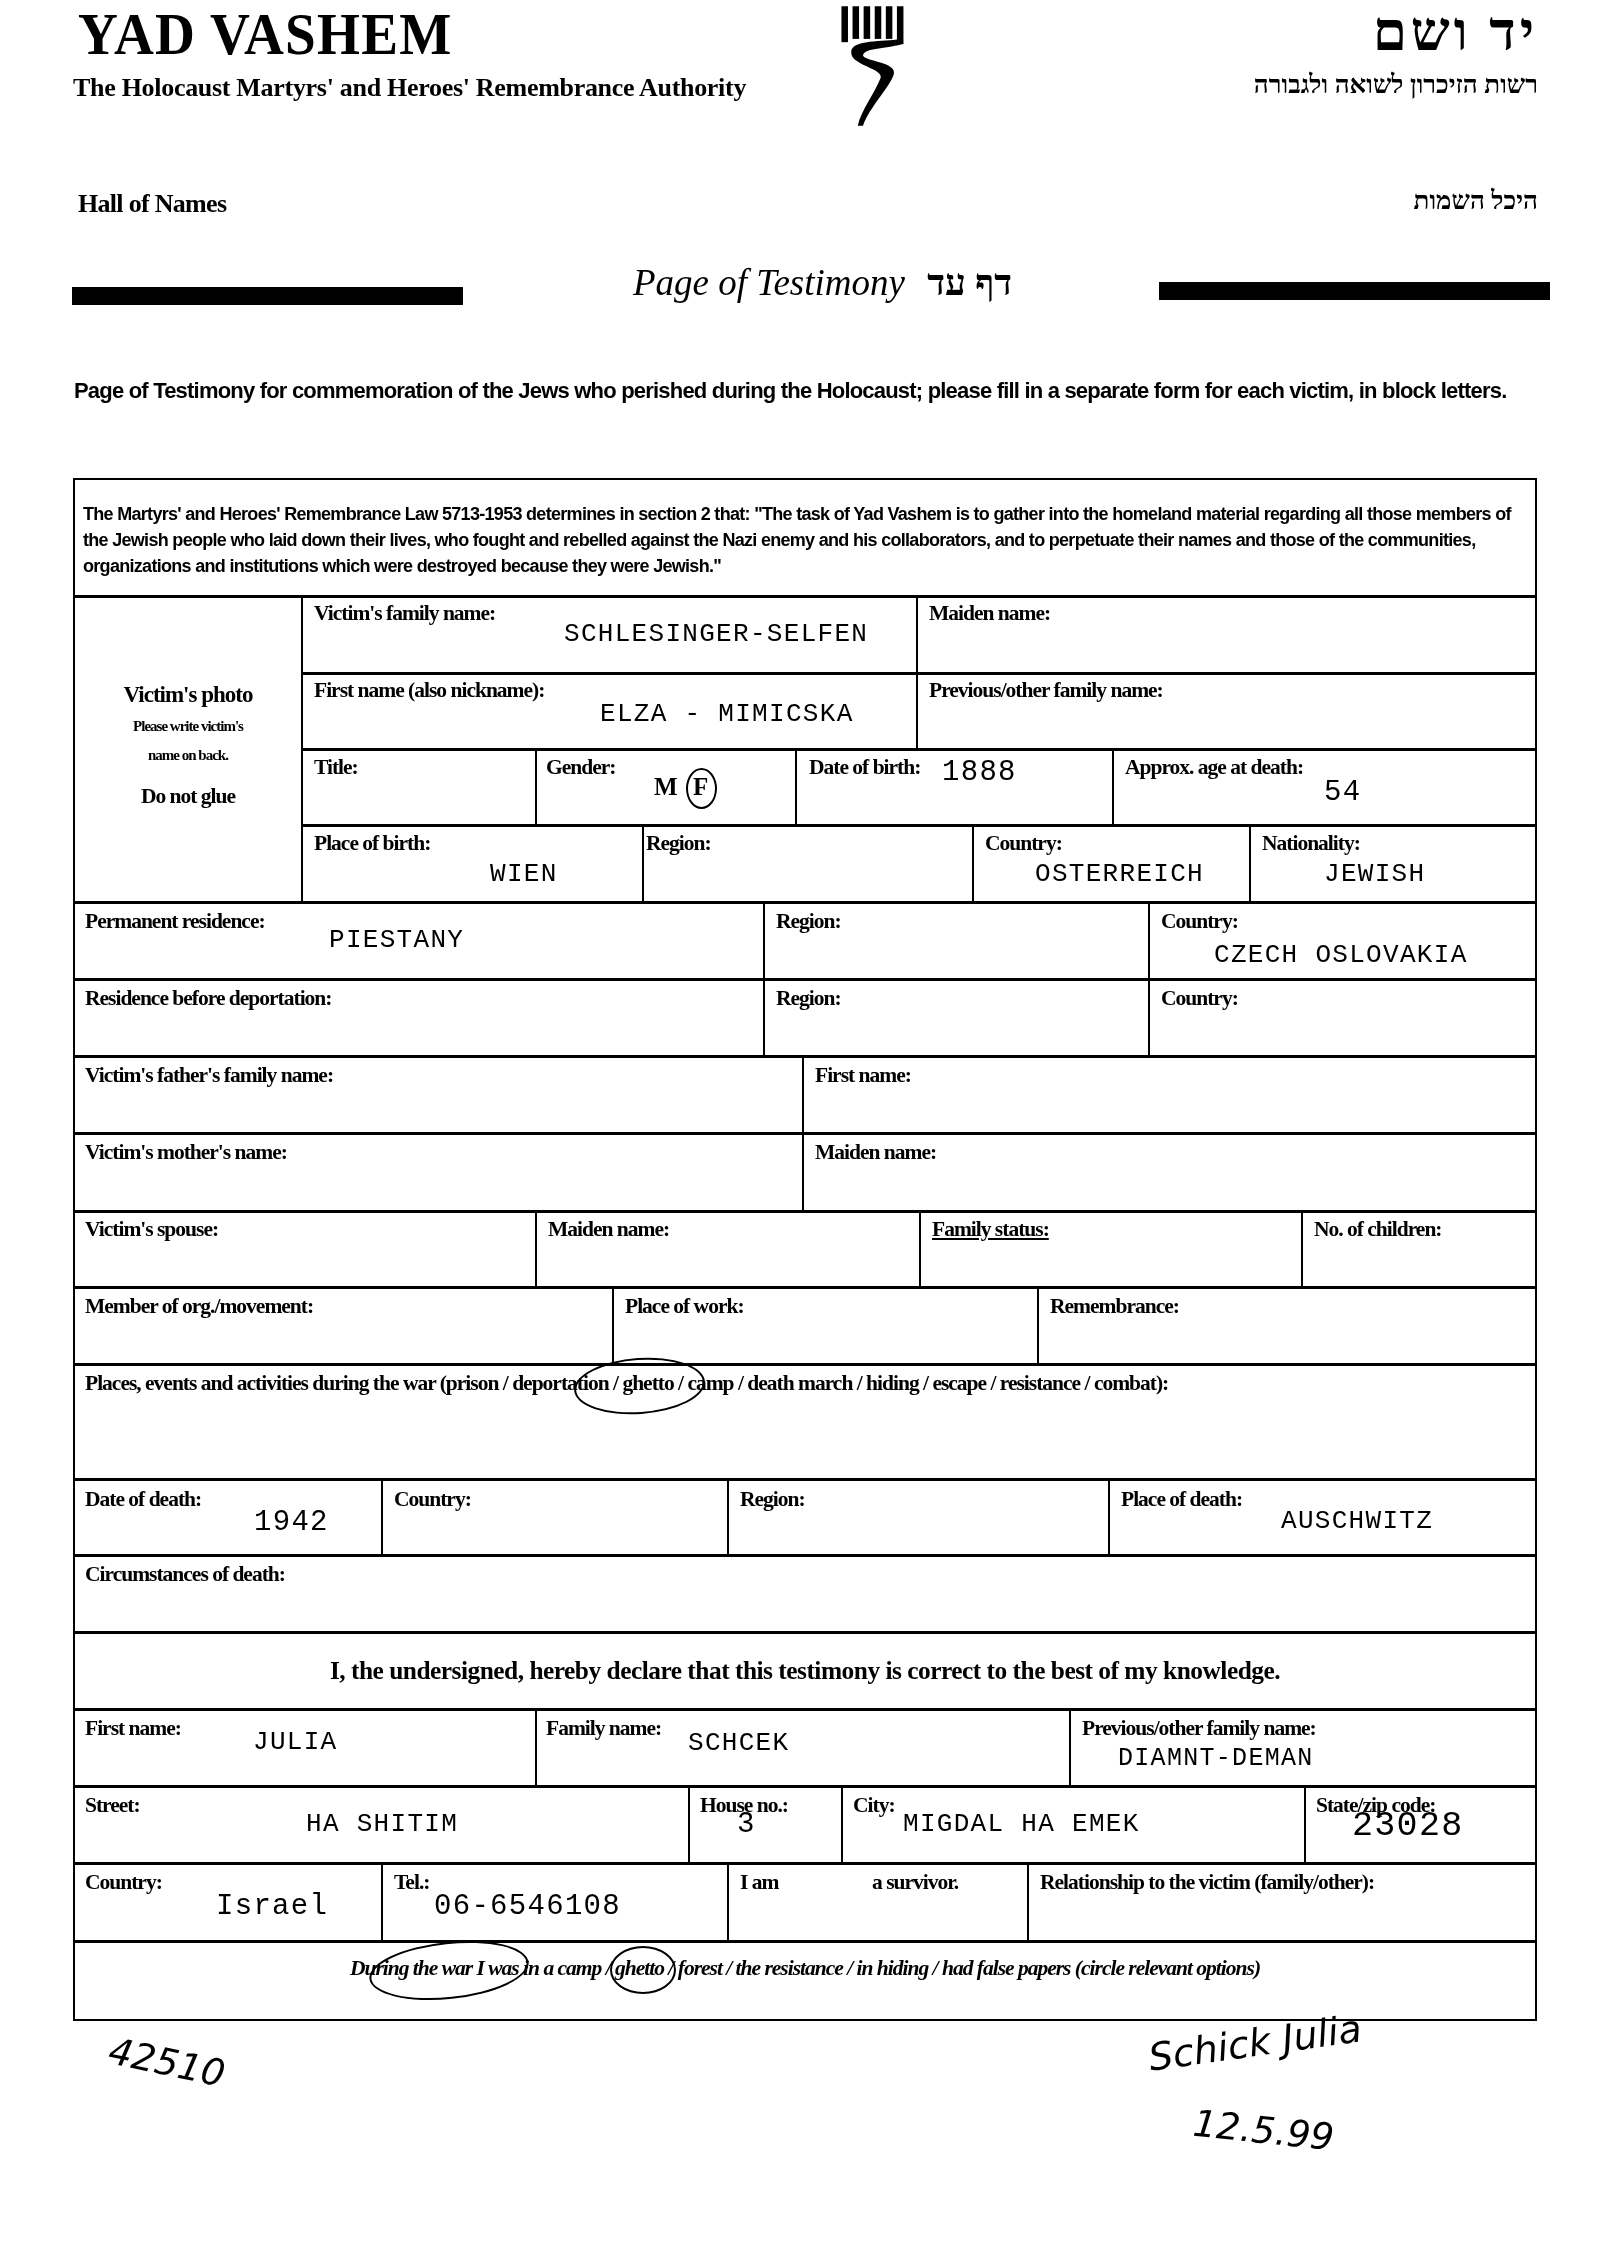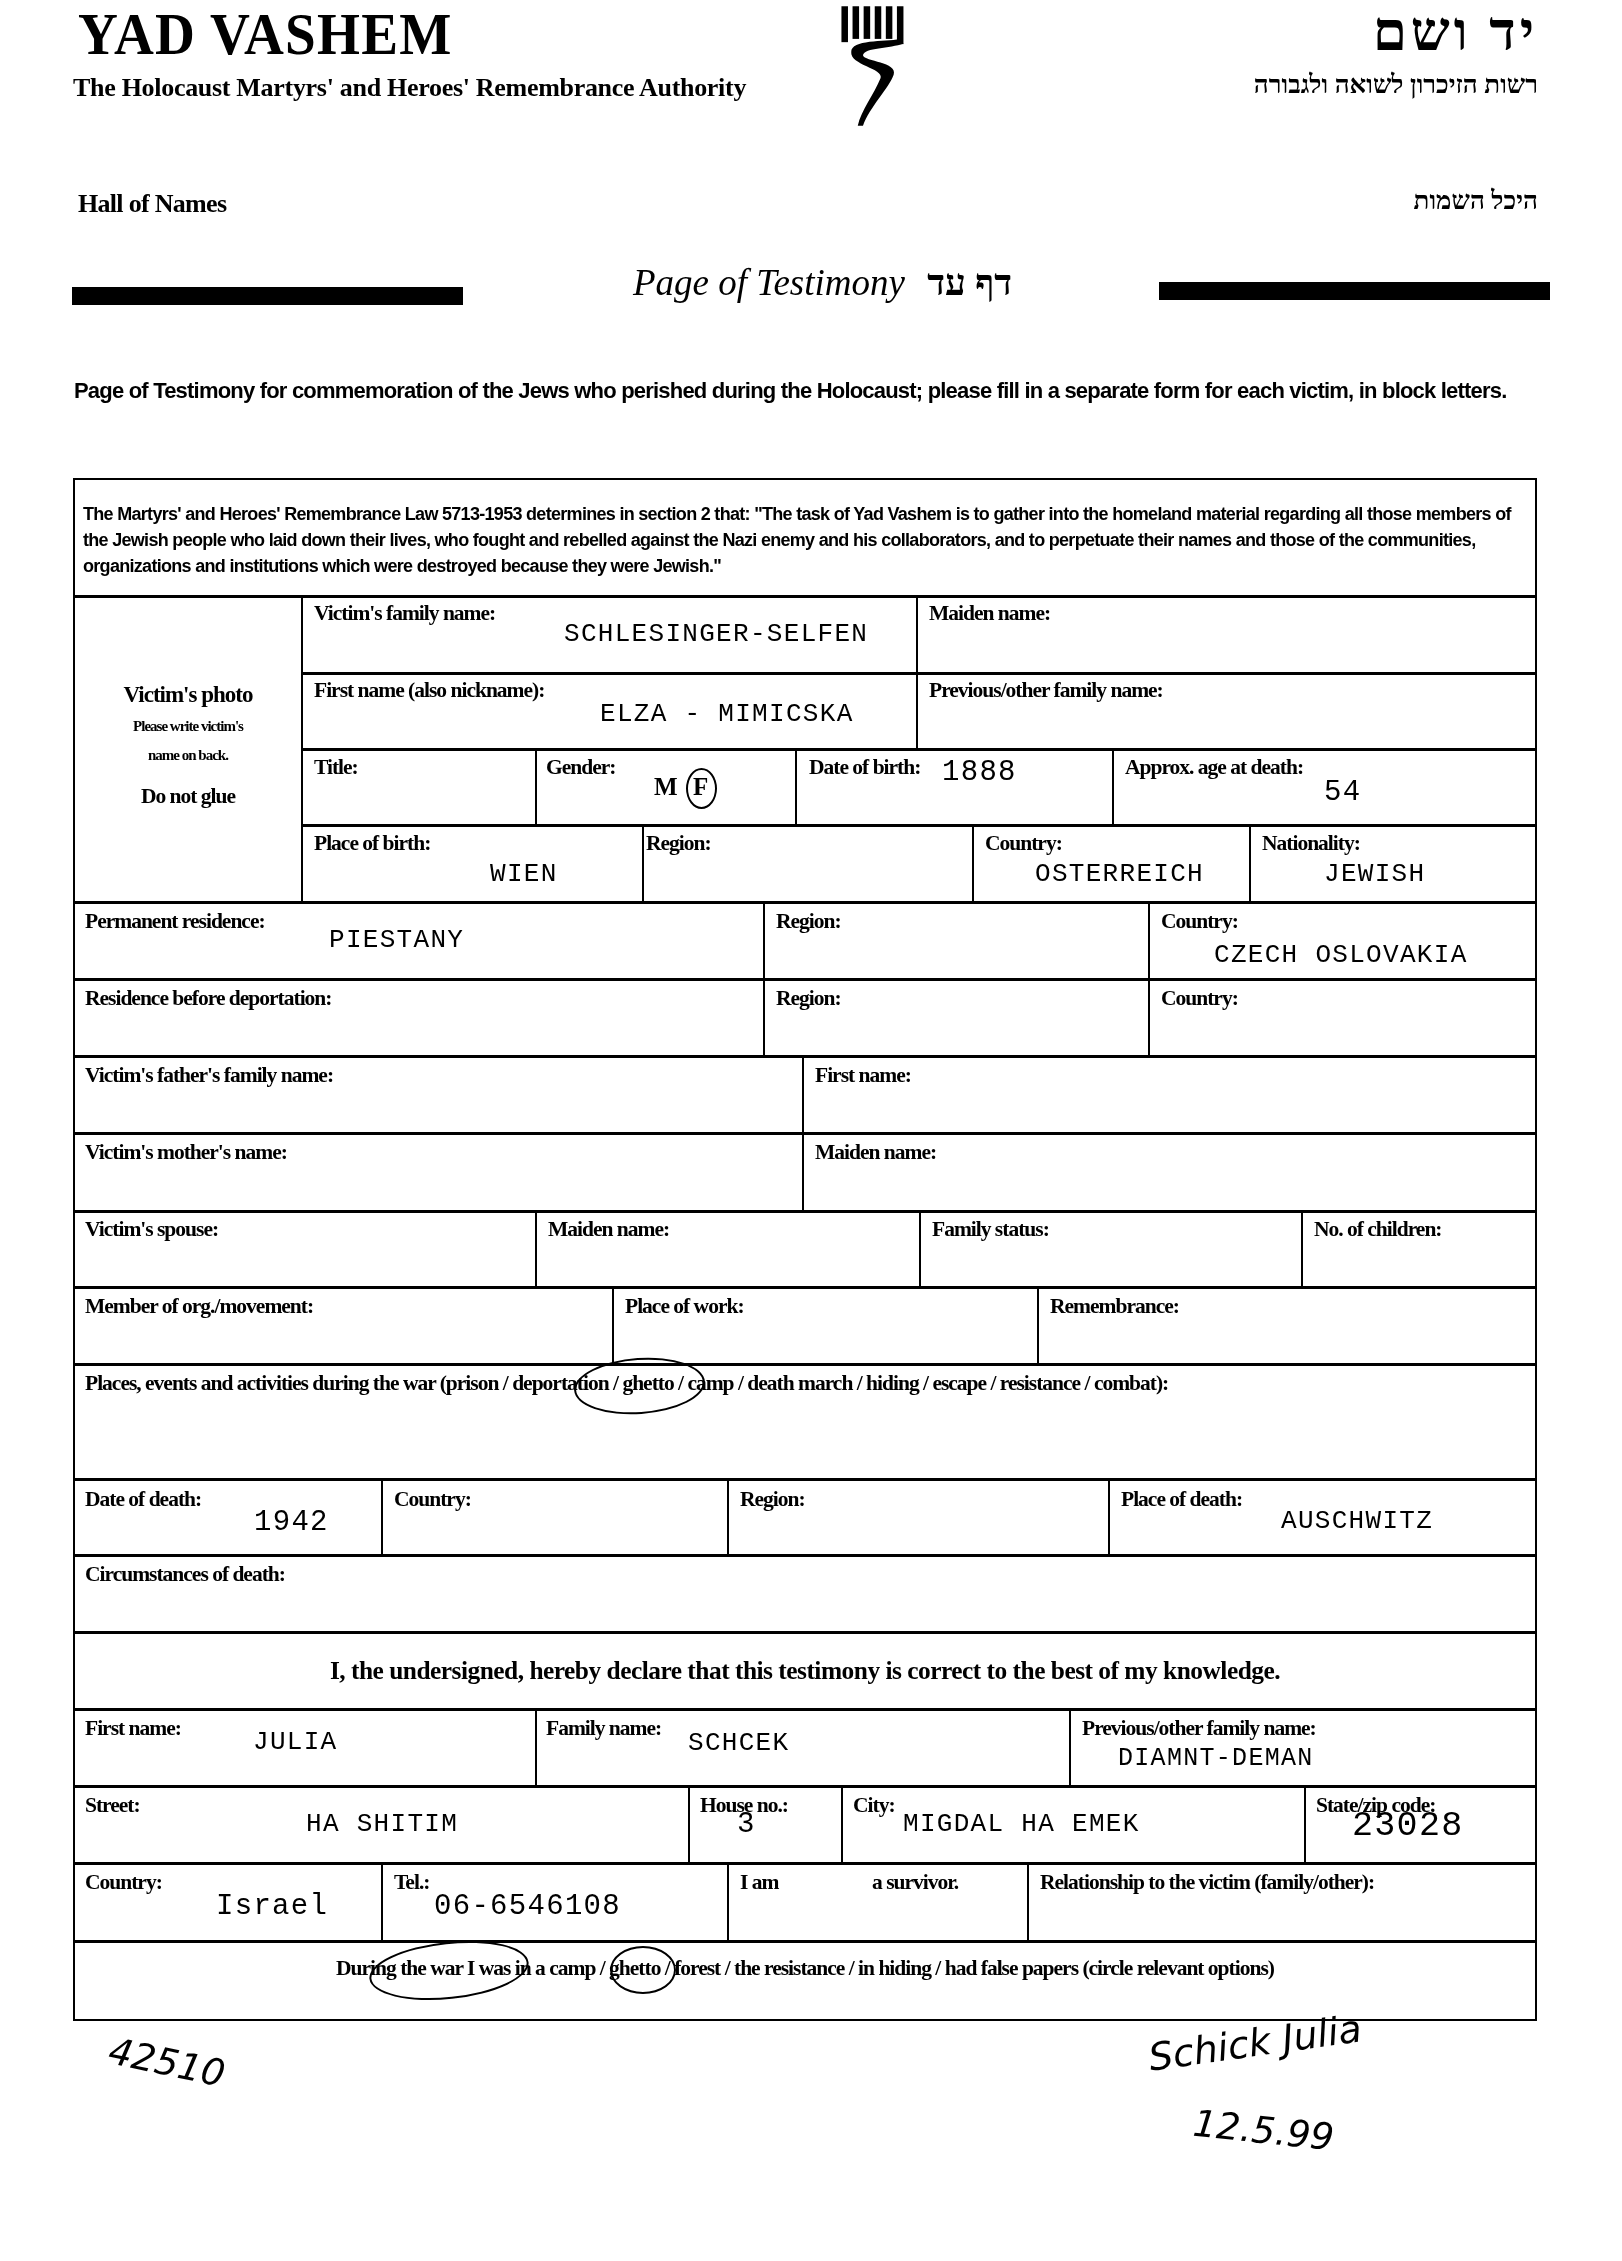--- a/index.html
+++ b/index.html
@@ -21,21 +21,21 @@
   .hline { position:absolute; height:0; border-top:3.3px solid #000; }
   .vline { position:absolute; width:0; border-left:2px solid #000; }
   .lbl { position:absolute; font-size:21.5px; font-weight:bold; letter-spacing:-1px; white-space:nowrap; }
   .val { position:absolute; font-family:"Liberation Mono", monospace; font-size:26px; letter-spacing:1.3px; white-space:nowrap; }
   .photo-box { position:absolute; left:77px; top:597px; width:222px; text-align:center; font-weight:bold; letter-spacing:-1px; }
   .photo-box .t { font-size:23px; margin-top:85px; }
   .photo-box .s { font-size:15px; line-height:21px; margin-top:7.8px; }
   .photo-box .g { font-size:21.5px; margin-top:18px; }
   .circle { position:absolute; border:2px solid #000; border-radius:50%; }
   .decl { left:73px; top:1656px; width:1464px; text-align:center; font-size:25.4px; font-weight:bold; letter-spacing:-0.5px; }
-  .war { left:73px; top:1956px; width:1464px; text-align:center; font-size:21.5px; font-weight:bold; letter-spacing:-1px; }
+  .war { left:73px; top:1956px; width:1464px; text-align:center; font-size:21.5px; font-weight:bold; letter-spacing:-1px;font-style:italic; }
   .hand { position:absolute; font-family:"DejaVu Sans", sans-serif; font-style:italic; font-weight:normal; }
 </style>
 </head>
 <body>
 
 <div class="abs title-yv">YAD VASHEM</div>
 <div class="abs subtitle">The Holocaust Martyrs' and Heroes' Remembrance Authority</div>
 <div class="abs hall">Hall of Names</div>
 
 <svg class="abs logo" viewBox="0 0 145 190">
@@ -169,21 +169,21 @@
 
 <div class="lbl" style="left:85px; top:1140px;">Victim's mother's name:</div>
 <div class="val" style="left:329px; top:1167px;"></div>
 <div class="lbl" style="left:815px; top:1140px;">Maiden name:</div>
 <div class="val" style="left:945px; top:1167px;"></div>
 
 <div class="lbl" style="left:85px; top:1217px;">Victim's spouse:</div>
 <div class="val" style="left:196px; top:1242px;"></div>
 <div class="lbl" style="left:548px; top:1217px;">Maiden name:</div>
 <div class="val" style="left:587px; top:1242px;"></div>
-<div class="lbl" style="left:932px; top:1217px;">Family status:</div>
+<div class="lbl" style="left:932px; top:1217px;text-decoration:underline;">Family status:</div>
 <div class="val" style="left:978px; top:1242px;"></div>
 <div class="lbl" style="left:1314px; top:1217px;">No. of children:</div>
 <div class="val" style="left:1369px; top:1242px;"></div>
 
 <div class="lbl" style="left:85px; top:1294px;">Member of org./movement:</div>
 <div class="val" style="left:196px; top:1320px;"></div>
 <div class="lbl" style="left:625px; top:1294px;">Place of work:</div>
 <div class="val" style="left:665px; top:1320px;"></div>
 <div class="lbl" style="left:1050px; top:1294px;">Remembrance:</div>
 <div class="val" style="left:1108px; top:1320px;"></div>

